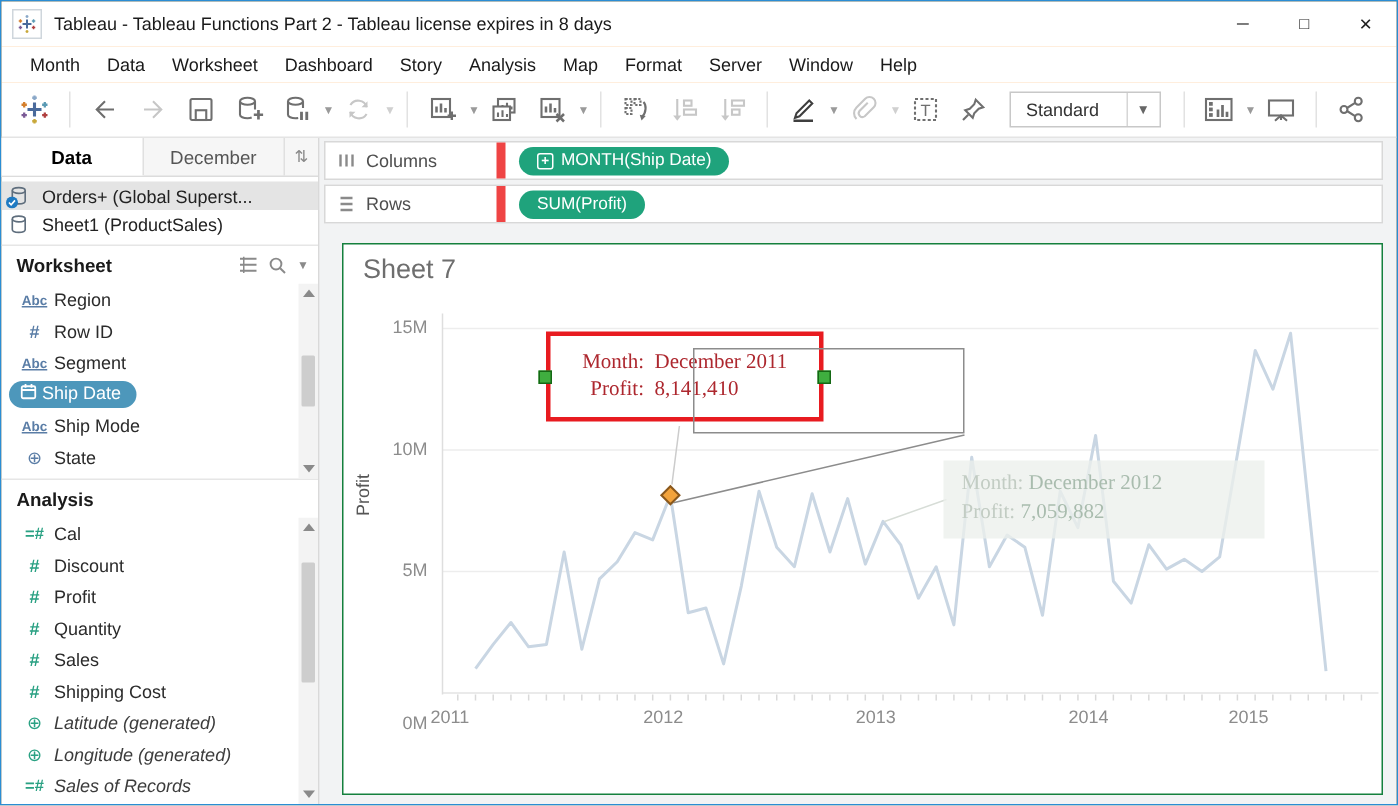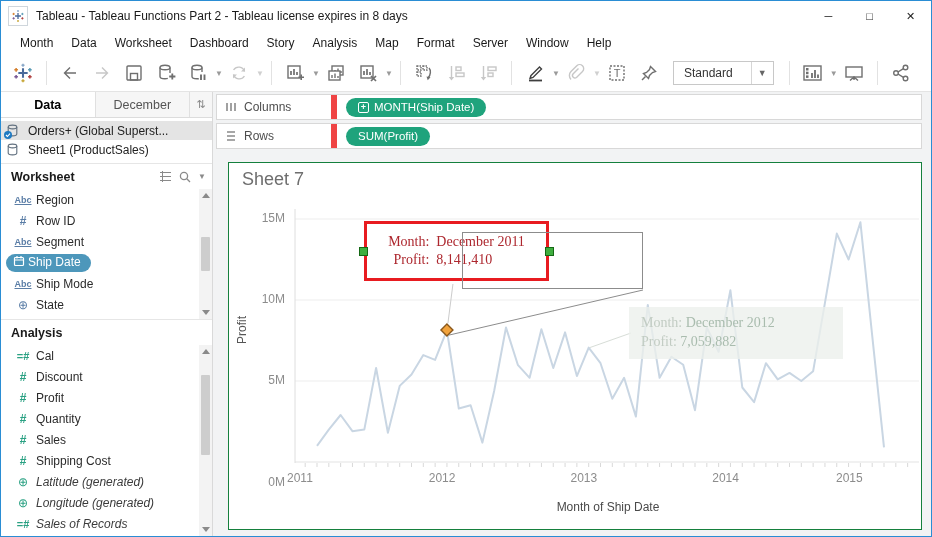--- a/index.html
+++ b/index.html
@@ -525,23 +525,22 @@
             <span class="y-tick" style="top: 275px; margin-top: 37px;">0M</span>
             <span class="y-tick" style="top: 210px;">5M</span>
             <span class="y-tick" style="top: 129px;">10M</span>
             <span class="y-tick" style="top: 48px;">15M</span>
           </div>
         <div>
             <span class="x-tick" style="left: 58px;">2011</span>
             <span class="x-tick" style="left: 199.75px;">2012</span>
             <span class="x-tick" style="left: 341.5px;">2013</span>
             <span class="x-tick" style="left: 483.25px;">2014</span>
-            <span class="x-tick" style="left: 607px;">2015</span>
-          </div>
-        <div class="x-axis-title">Month of Ship Date</div>
+            <span class="x-tick" style="left: 590px;">2015</span>
+          </div>
 
         <div class="ann ann-primary">
           <div class="ann-grid">
             <span class="lab">Month:</span>
             <span class="val">December 2011</span>
             <span class="lab">Profit:</span>
             <span class="val">8,141,410</span>
           </div>
           <span class="handle h-left"></span>
           <span class="handle h-right"></span>

